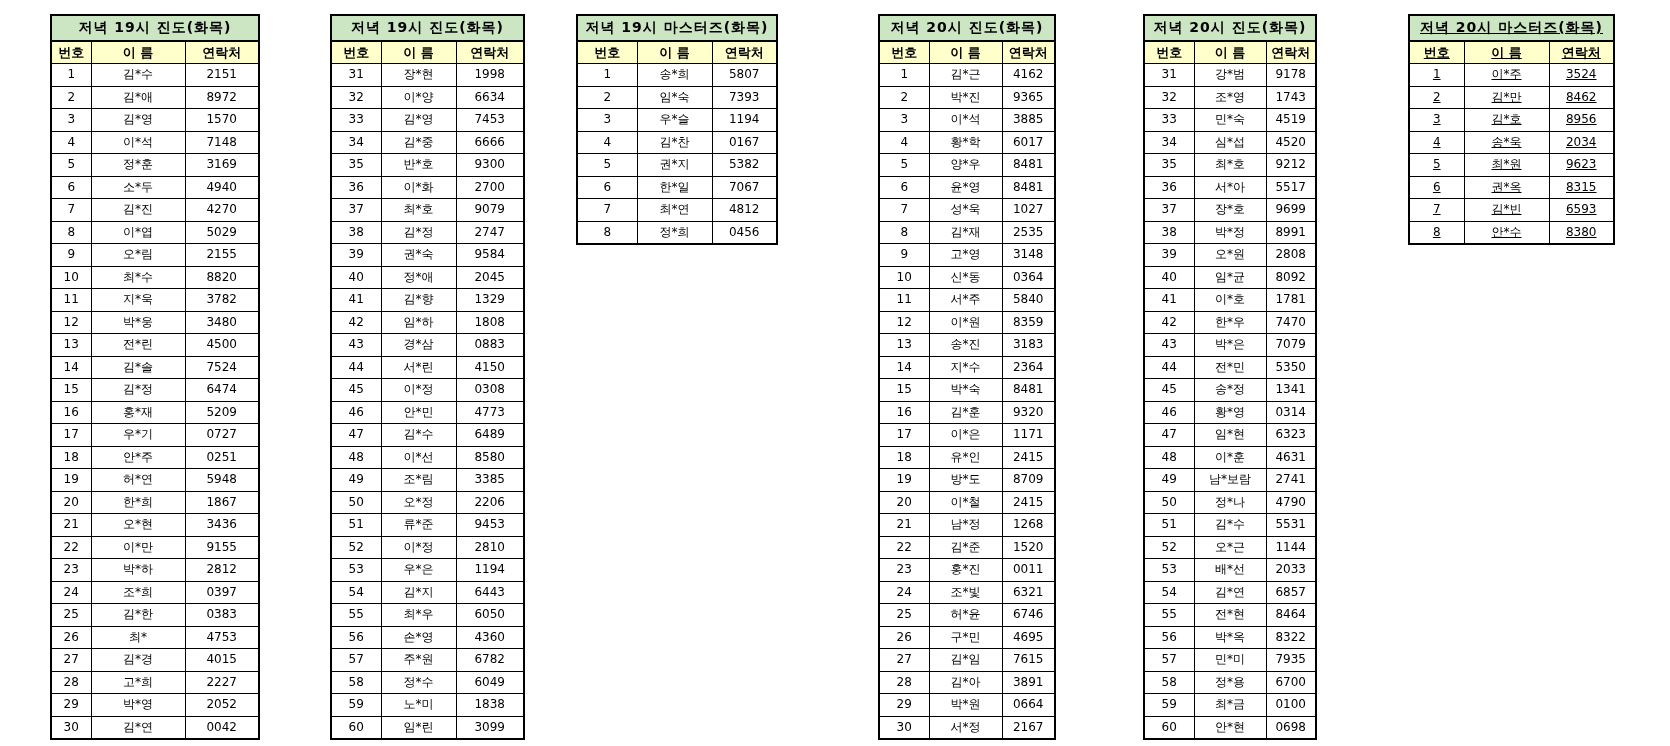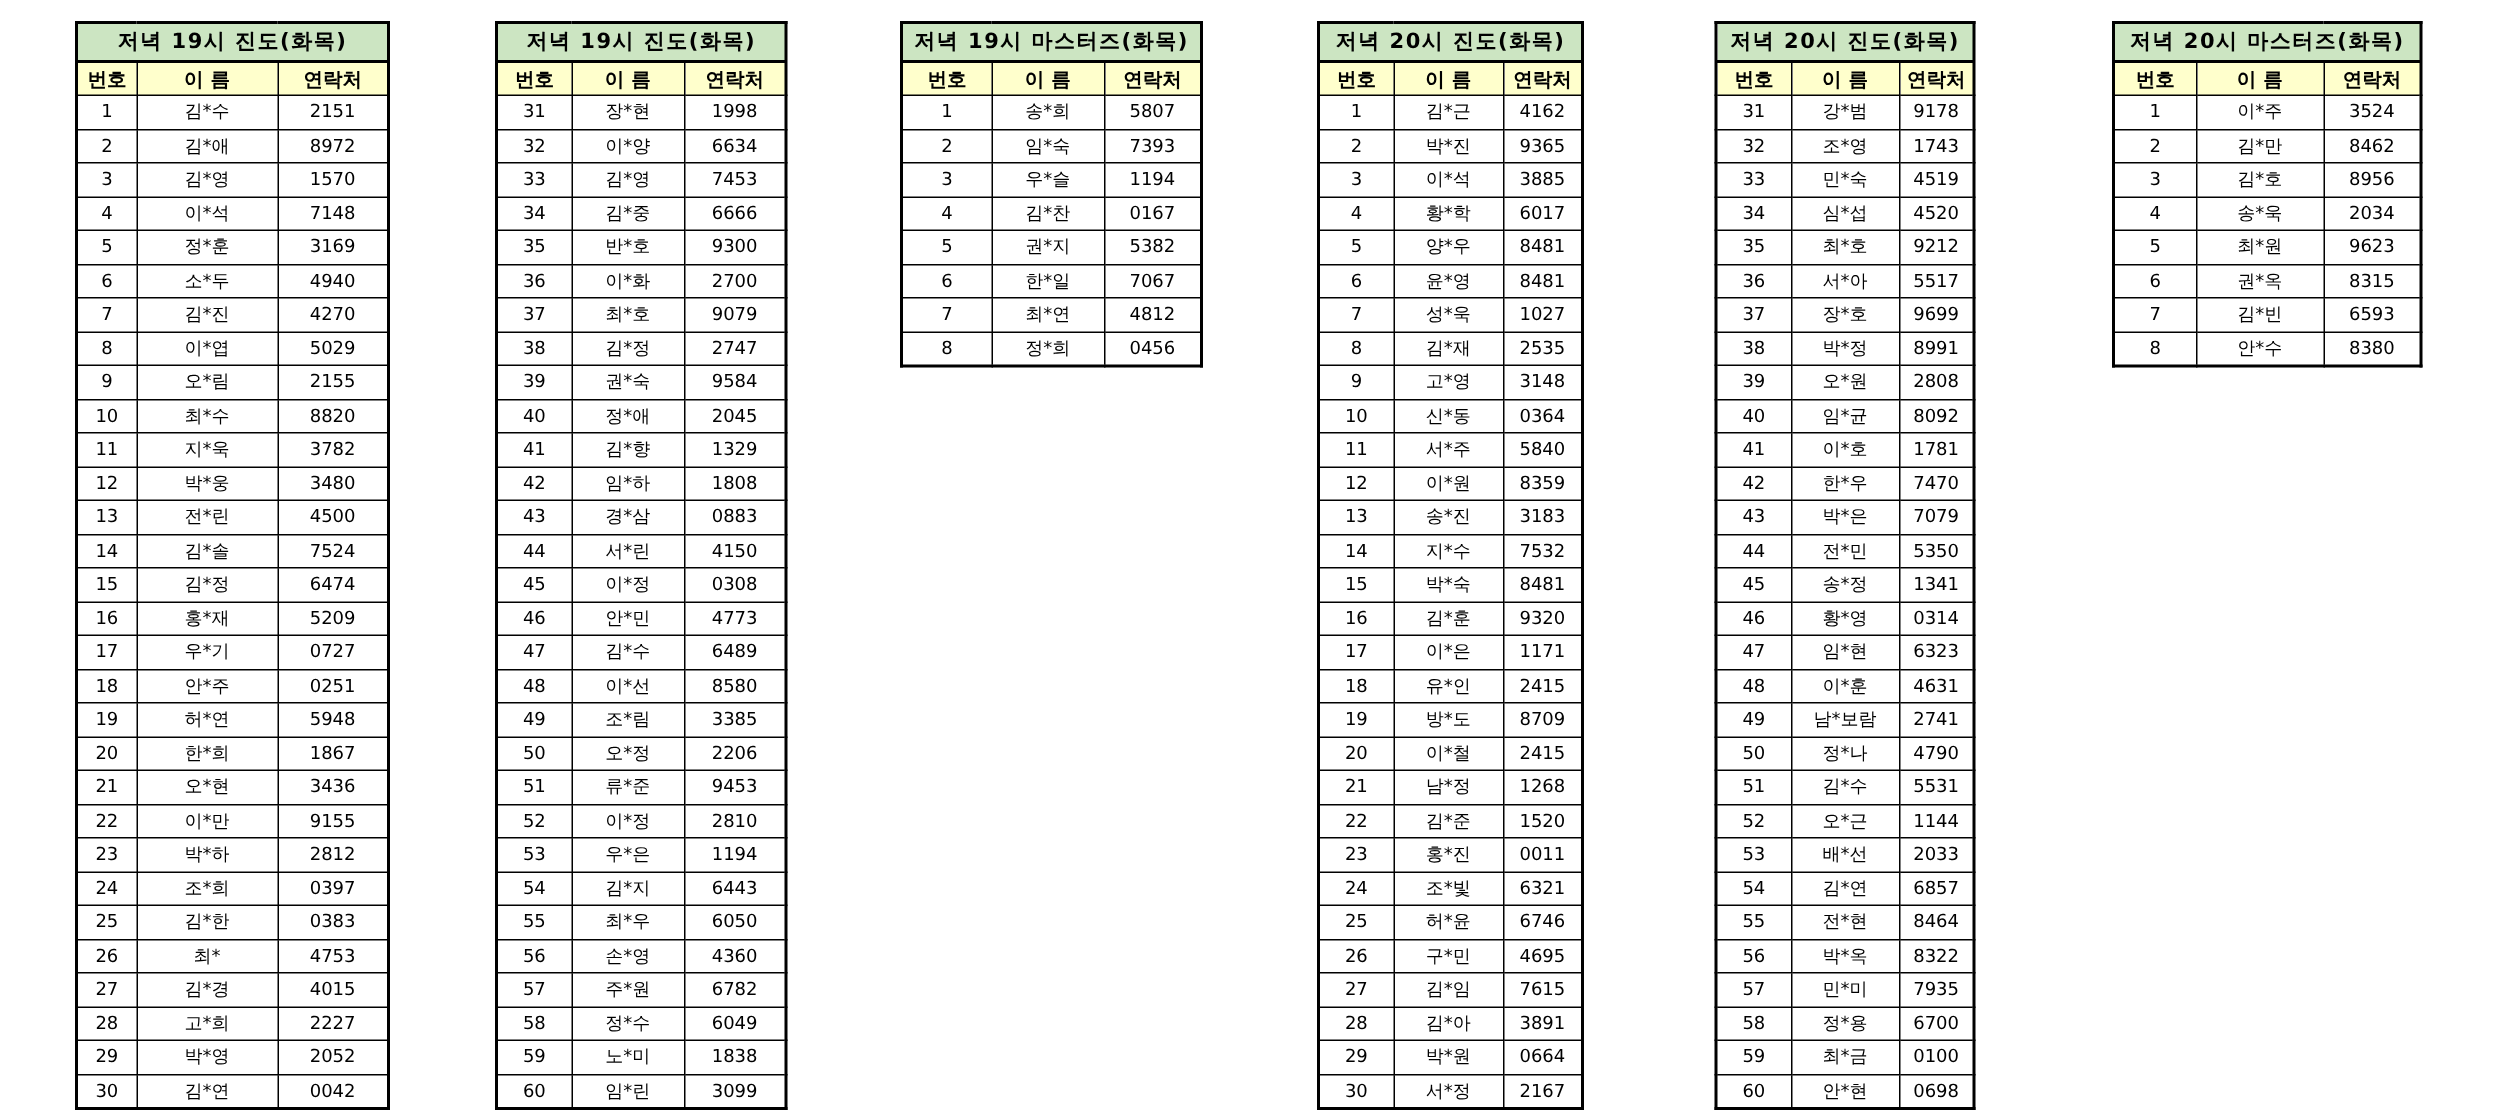--- a/index.html
+++ b/index.html
@@ -51,27 +51,27 @@
   table.roster td {
     height: 21.5px;
     font-size: 12px;
     line-height: 21.5px;
   }
   
   .t0 { left: 50px; }
   .t0 col:nth-child(1){width:40px} .t0 col:nth-child(2){width:94px} .t0 col:nth-child(3){width:74px}
   .t1 { left: 330px; }
   .t1 col:nth-child(1){width:50px} .t1 col:nth-child(2){width:75px} .t1 col:nth-child(3){width:68px}
-  .t2 { left: 600px; }
+  .t2 { left: 576px; }
   .t2 col:nth-child(1){width:60px} .t2 col:nth-child(2){width:75px} .t2 col:nth-child(3){width:65px}
   .t3 { left: 878px; }
   .t3 col:nth-child(1){width:50px} .t3 col:nth-child(2){width:73px} .t3 col:nth-child(3){width:53px}
   .t4 { left: 1143px; }
   .t4 col:nth-child(1){width:50px} .t4 col:nth-child(2){width:72px} .t4 col:nth-child(3){width:50px}
-  .t5 { left: 1408px; }
+  .t5 { left: 1408px; text-decoration: underline; }
   .t5 col:nth-child(1){width:55px} .t5 col:nth-child(2){width:85px} .t5 col:nth-child(3){width:65px}
 </style>
 </head>
 <body>
 
 <div class="canvas">
   <table class="roster t0">
     <colgroup>
         <col>
         <col>
@@ -549,21 +549,21 @@
           <td>8359</td>
         </tr>
         <tr>
           <td>13</td>
           <td>송*진</td>
           <td>3183</td>
         </tr>
         <tr>
           <td>14</td>
           <td>지*수</td>
-          <td>7532</td>
+          <td>2364</td>
         </tr>
         <tr>
           <td>15</td>
           <td>박*숙</td>
           <td>8481</td>
         </tr>
         <tr>
           <td>16</td>
           <td>김*훈</td>
           <td>9320</td>

